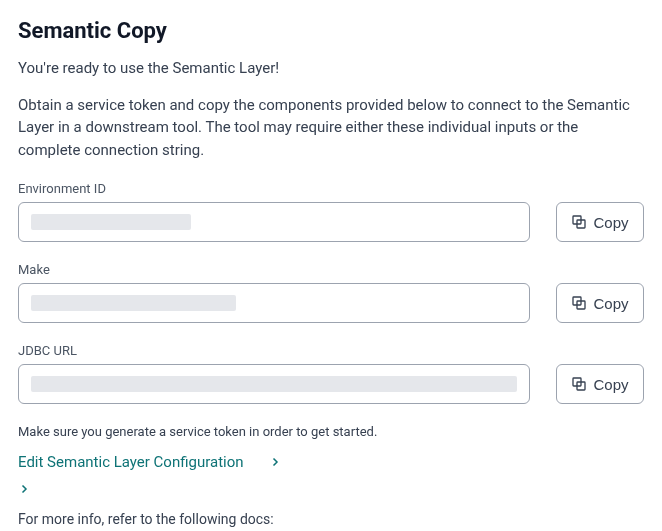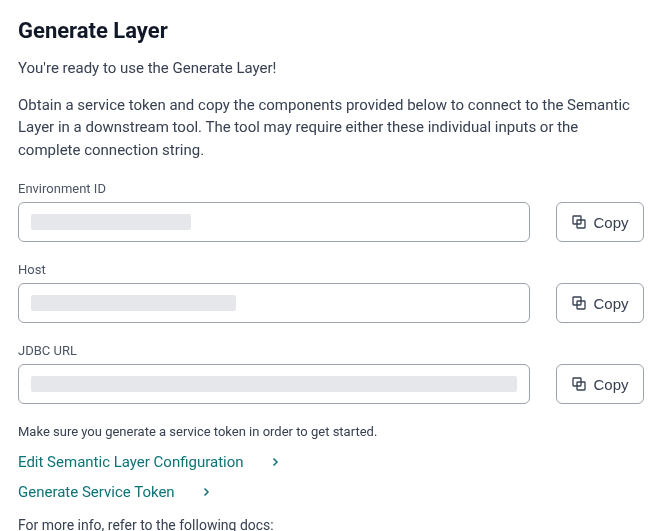--- a/index.html
+++ b/index.html
@@ -97,41 +97,41 @@
   .docs-intro {
     font-size: 14px;
     color: #374151;
     margin-top: 16px;
     margin-bottom: 14px;
   }
 </style>
 </head>
 <body>
 
-<h1>Generate Layer</h1>
+<h1>Semantic Copy</h1>
 
-<p>You're ready to use the Generate Layer!</p>
+<p>You're ready to use the Semantic Layer!</p>
 
 <p>Obtain a service token and copy the components provided below to connect to the Semantic Layer in a downstream tool. The tool may require either these individual inputs or the complete connection string.</p>
 
 <div class="field-label">Environment ID</div>
 <div class="field-row">
   <div class="input-box">
     <div class="skeleton sm"></div>
   </div>
   <button class="copy-btn">
     <svg viewBox="0 0 24 24">
         <rect x="9" y="9" width="12" height="12" rx="1"></rect>
         <rect x="3" y="3" width="12" height="12" rx="1"></rect>
       </svg>
     <span>Copy</span>
   </button>
 </div>
 
-<div class="field-label">Host</div>
+<div class="field-label">Make</div>
 <div class="field-row">
   <div class="input-box">
     <div class="skeleton md"></div>
   </div>
   <button class="copy-btn">
     <svg viewBox="0 0 24 24">
         <rect x="9" y="9" width="12" height="12" rx="1"></rect>
         <rect x="3" y="3" width="12" height="12" rx="1"></rect>
       </svg>
     <span>Copy</span>
@@ -155,19 +155,18 @@
 <div class="note">Make sure you generate a service token in order to get started.</div>
 
 <div class="link-row">
   <span>Edit Semantic Layer Configuration</span>
   <svg class="chevron" viewBox="0 0 24 24" fill="none" stroke="#0e7376" stroke-width="3">
       <polyline points="9 5 16 12 9 19"></polyline>
     </svg>
 </div>
 
 <div class="link-row">
-  <span>Generate Service Token</span>
   <svg class="chevron" viewBox="0 0 24 24" fill="none" stroke="#0e7376" stroke-width="3">
       <polyline points="9 5 16 12 9 19"></polyline>
     </svg>
 </div>
 
 <div class="docs-intro">For more info, refer to the following docs:</div>
 
 </body></html>

